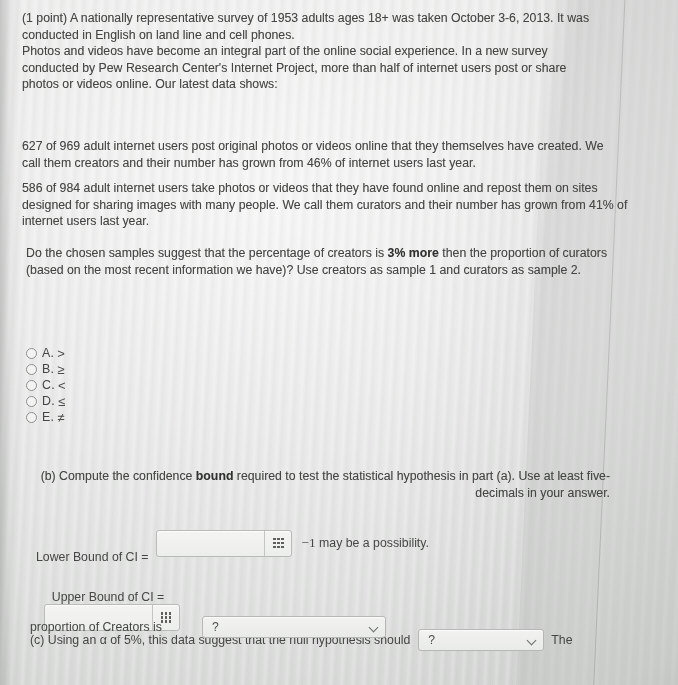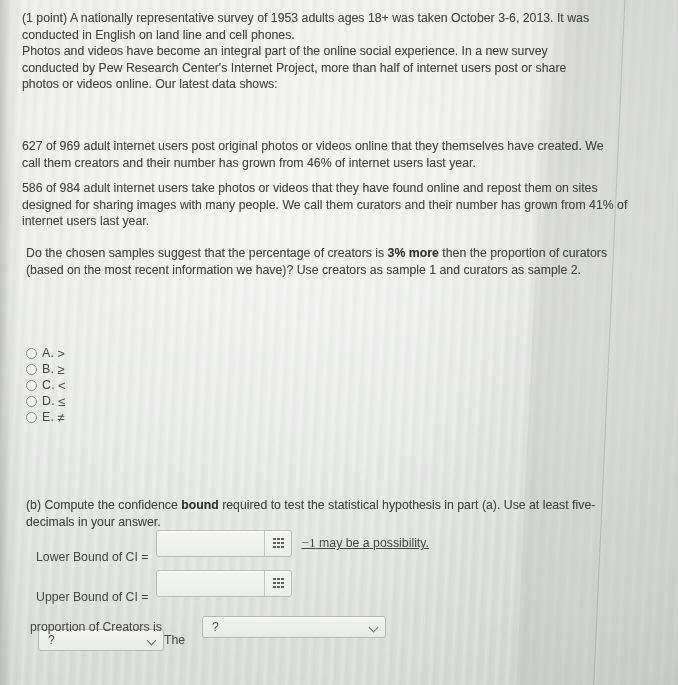--- a/index.html
+++ b/index.html
@@ -151,21 +151,20 @@
   .keypad i {
     display: block;
     width: 2.6px; height: 2.6px;
     background: #5e605d;
   }
   .hint {
     margin-left: 9px;
     font-size: 12.3px;
     white-space: nowrap;
     color: #464845;
-    text-decoration: underline;
   }
   .hint .num { font-size: 13.4px; font-family: "Liberation Serif", serif; }
   .select {
     display: inline-flex;
     align-items: center;
     justify-content: space-between;
     height: 22px;
     border: 1px solid #b6b8b5;
     border-radius: 3px;
     background: linear-gradient(180deg,#f2f3f1,#e9ebe8);
@@ -248,21 +247,21 @@
         <span class="opt-label">D.</span>
         <span class="opt-sym">≤</span>
       </div>
       <div class="opt-row">
         <span class="radio"></span>
         <span class="opt-label">E.</span>
         <span class="opt-sym">≠</span>
       </div>
     </div>
 
-    <div class="para" style="left:26px; top:497px; width:584px;">
+    <div class="para" style="left:26px; top:468px; width:584px;text-align:right;">
       <span>(b) Compute the confidence </span><b>bound</b><span> required to test the statistical hypothesis in part (a). Use at least five-decimals in your answer.</span>
     </div>
 
     <div class="field-row" style="left:36px; top:522px;">
       <span class="field-label">Lower Bound of CI =</span>
       <span class="mathbox">
         <span class="mathbox-input" placeholder=""></span>
         <span class="mathbox-key">
           <span class="keypad">
               <i></i>
@@ -273,46 +272,47 @@
               <i></i>
               <i></i>
               <i></i>
               <i></i>
             </span>
         </span>
       </span>
       <span class="hint"><span class="num">−1</span><span> may be a possibility.</span></span>
     </div>
 
-    <div class="field-row" style="left:36px; top:562px;">
+    <div class="field-row" style="left:36px; top:562px;flex-direction:column;">
       <span class="field-label">Upper Bound of CI =</span>
       <span class="mathbox">
         <span class="mathbox-input" placeholder=""></span>
         <span class="mathbox-key">
           <span class="keypad">
               <i></i>
               <i></i>
               <i></i>
               <i></i>
               <i></i>
               <i></i>
               <i></i>
               <i></i>
               <i></i>
             </span>
         </span>
       </span>
     </div>
 
     <div class="cline" style="left:30px; top:629px;">
+      <span>(c) Using an α of 5%, this data suggest that the null hypothesis should</span>
       <span class="select" style="width:126px; margin-left:8px;">
         <span class="select-value">?</span>
         <span class="caret"></span>
       </span>
-      <span style="margin-left:0;">The</span>
+      <span style="margin-left:7px;">The</span>
     </div>
 
     <div class="cline" style="left:30px; top:616px;gap:32px;">
       <span>proportion of Creators is</span>
       <span class="select" style="width:184px; margin-left:8px;">
         <span class="select-value">?</span>
         <span class="caret"></span>
       </span>
     </div>
 

